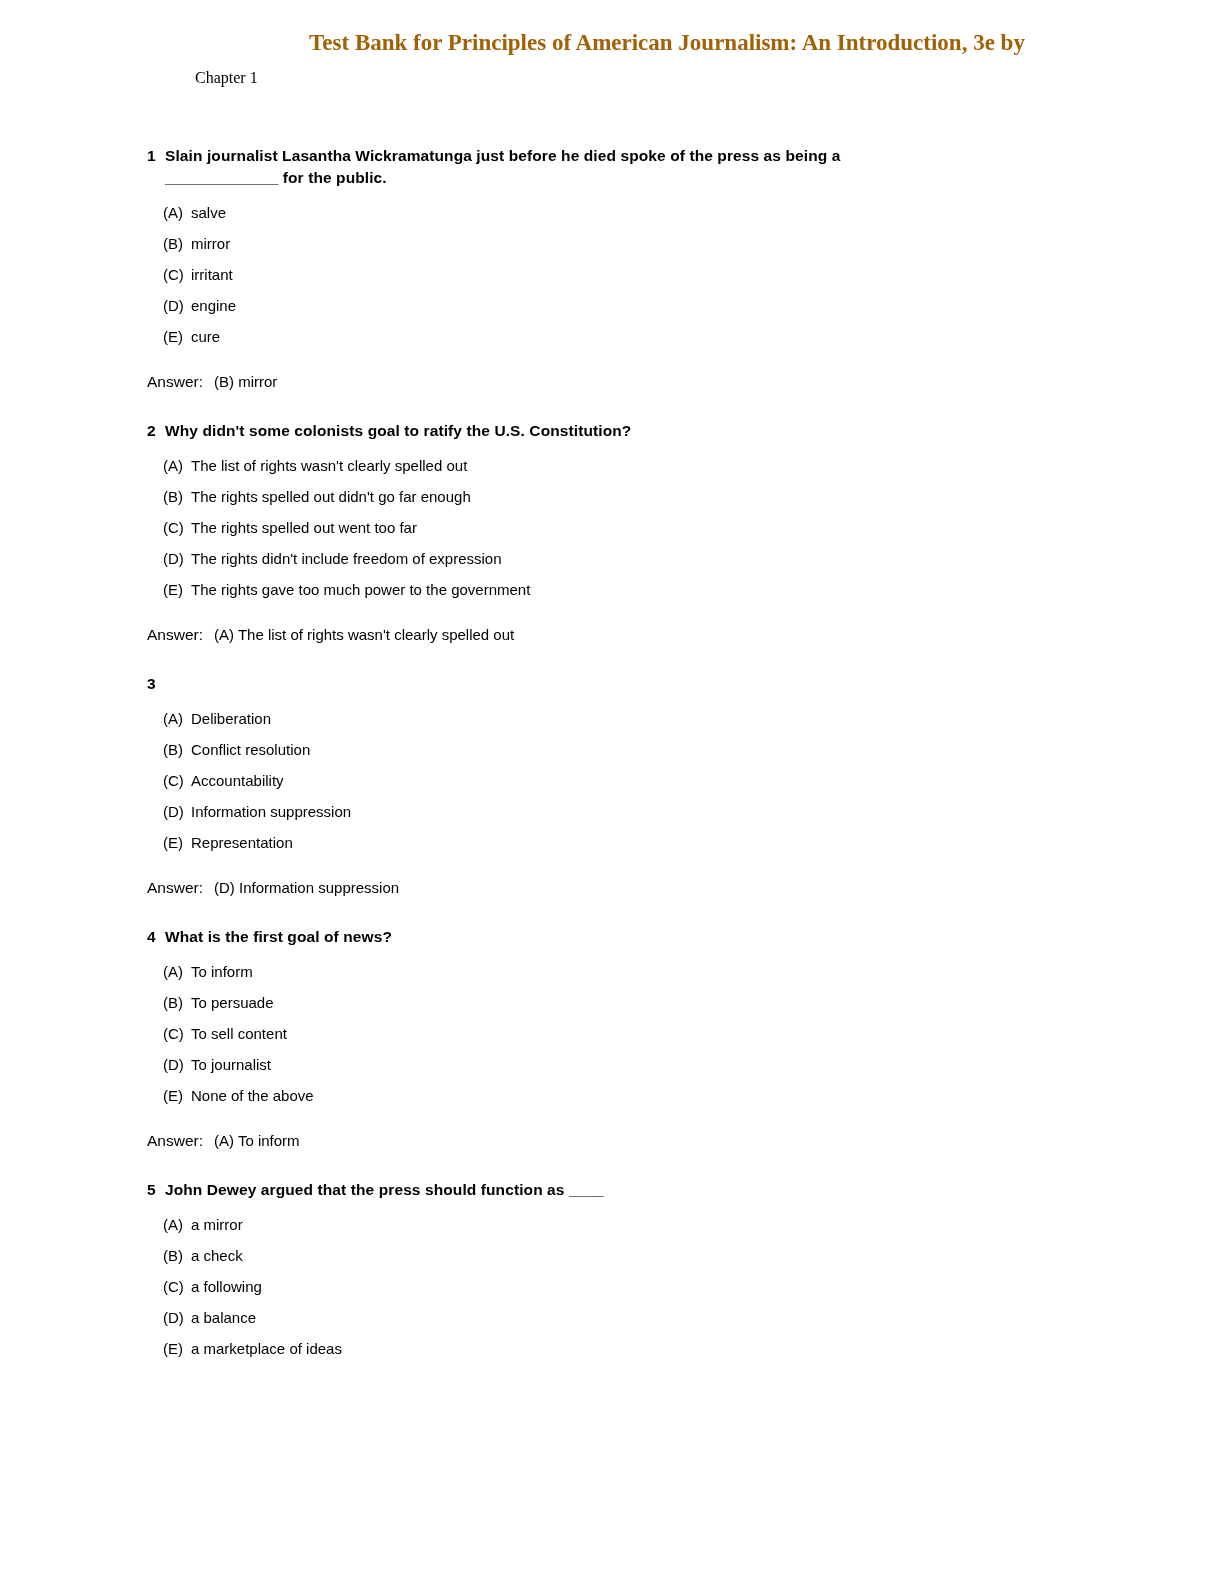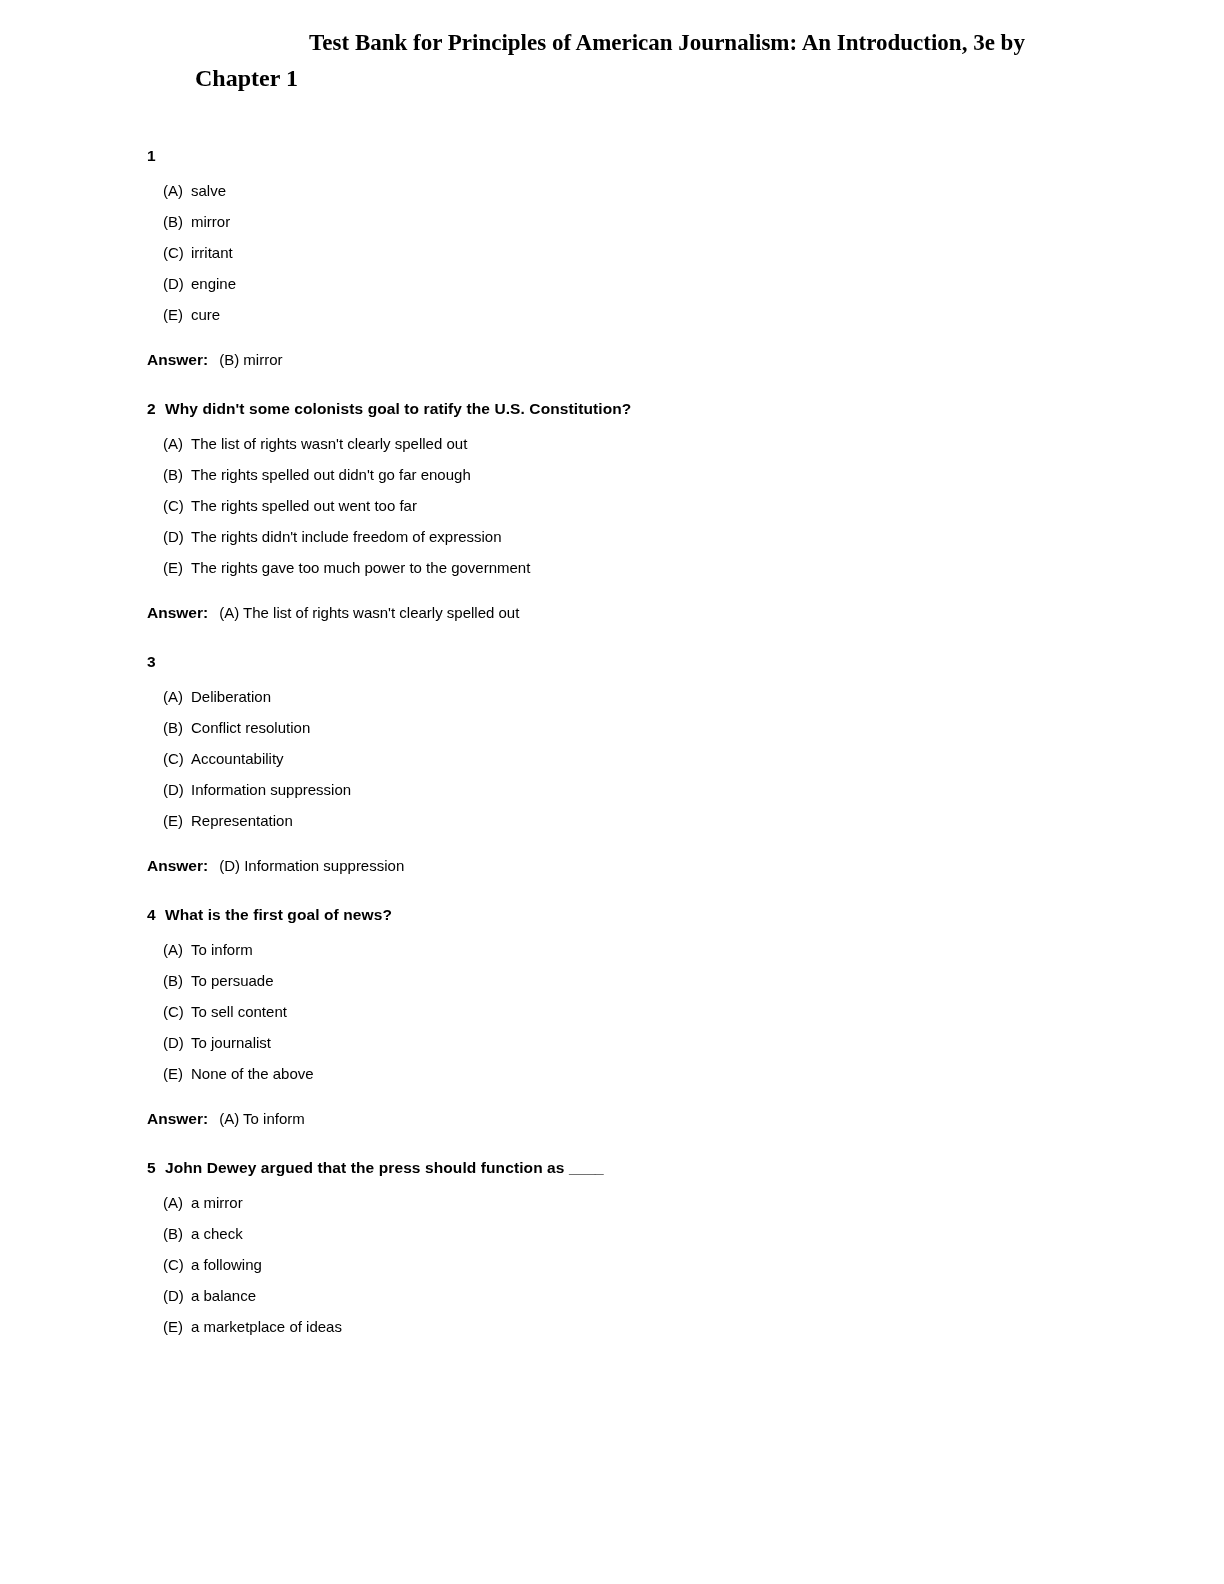--- a/index.html
+++ b/index.html
@@ -15,22 +15,22 @@
     margin:27px 40px 0 150px;
     text-align:center;
     font-family:"Liberation Serif", serif;
     font-weight:700;
     font-size:23px;
     line-height:31px;
   }
   .chapter {
     margin:8px 0 0 195px;
     font-family:"Liberation Serif", serif;
-    font-weight:700;
-    font-size:24px;
+    font-weight:400;
+    font-size:16px;
     line-height:24px;
   }
   .questions { margin:55px 120px 0 147px; }
   .question-block { margin-bottom:29px; }
   .q-header {
     display:flex;
     font-weight:700;
     font-size:15.5px;
     line-height:22px;
   }
@@ -44,35 +44,37 @@
     line-height:16px;
   }
   .option:last-child { margin-bottom:0; }
   .opt-letter { flex:none; width:28px; }
   .answer-row {
     display:flex;
     margin-top:27px;
     font-size:15px;
     line-height:19px;
   }
-  .answer-label { font-weight:700; font-size:15.5px; }
+  .answer-label { font-weight:400; font-size:15.5px; }
   .answer-value { margin-left:11px;text-align:right; }
 </style>
 </head>
 <body>
 
 <div class="page">
-  <div class="doc-title" style="color: #000000;">
+  <div class="doc-title" style="color: #a16207;">
     <div>Test Bank for Principles of American Journalism: An Introduction, 3e by</div>
   </div>
   <div class="chapter">Chapter 1</div>
   <div class="questions" id="questions">
   <div class="question-block">
     <div class="q-header">
       <span class="q-num">1</span>
+      <div class="q-text">Slain journalist Lasantha Wickramatunga just before he died spoke of the press as being a
+_____________ for the public.</div>
     </div>
     <div class="options">
   <div class="option">
     <span class="opt-letter">(A)</span>
     <span class="opt-label">salve</span>
   </div>
 
   <div class="option">
     <span class="opt-letter">(B)</span>
     <span class="opt-label">mirror</span>

